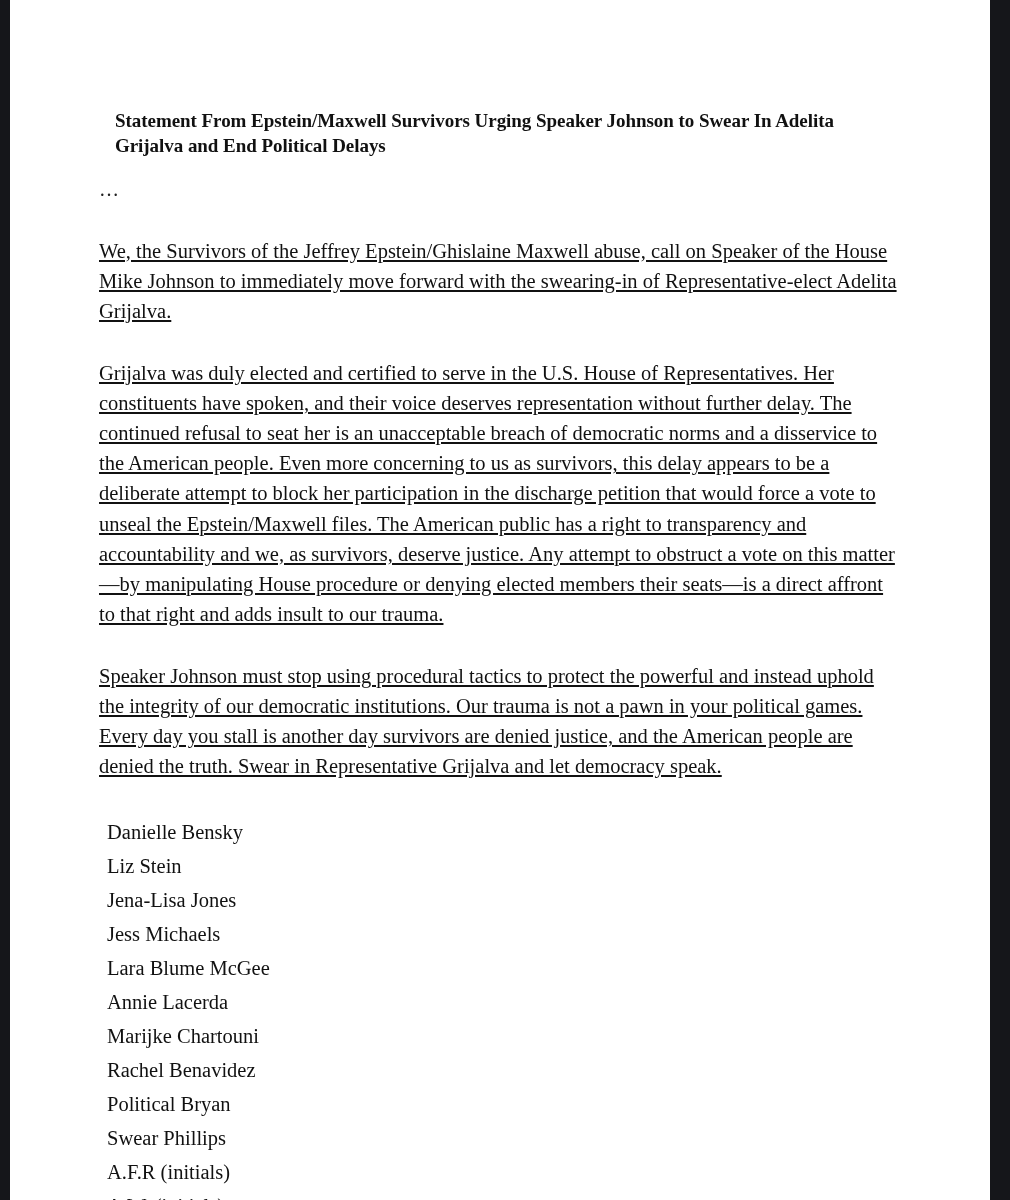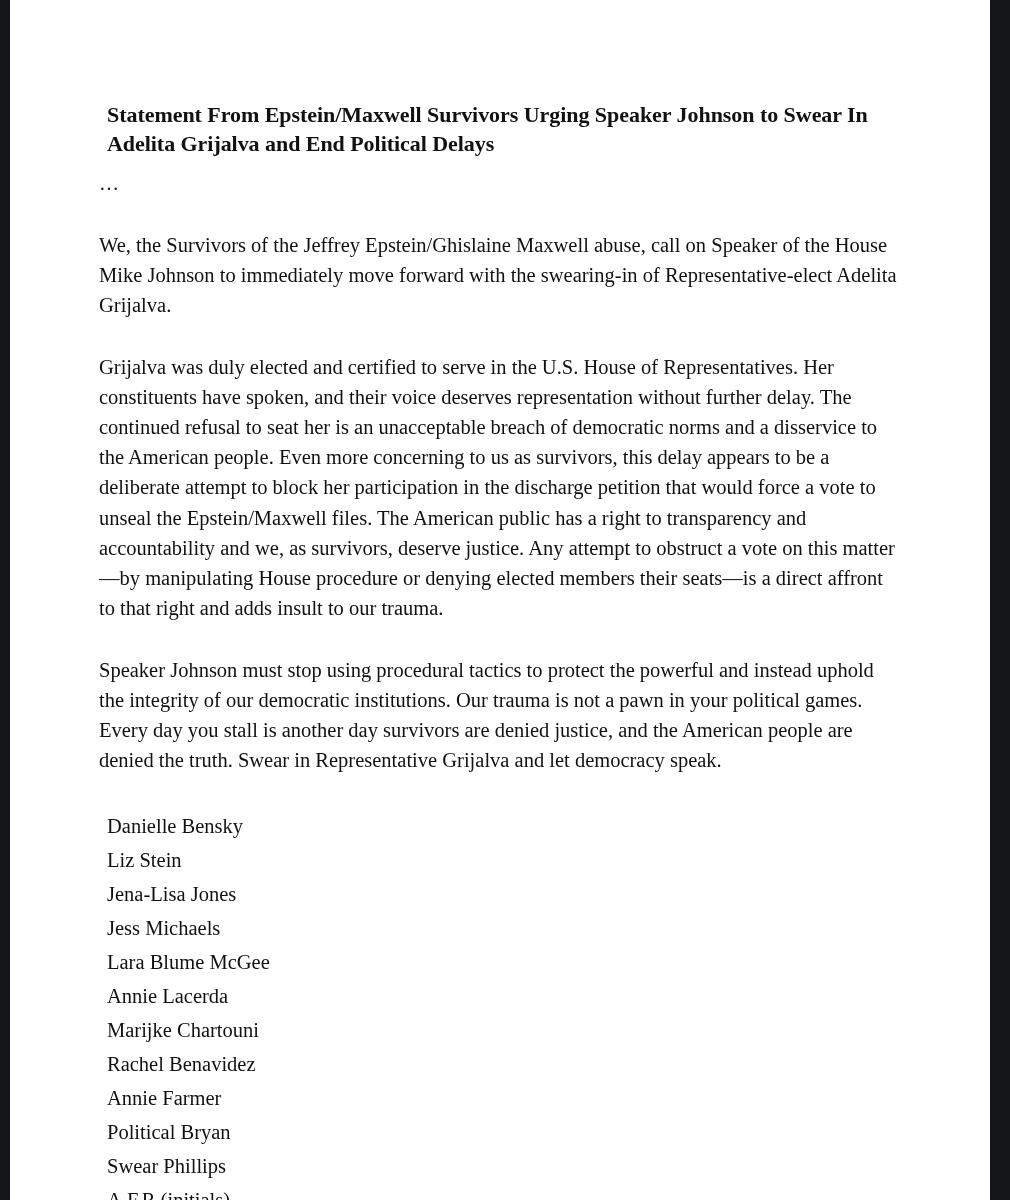--- a/index.html
+++ b/index.html
@@ -38,39 +38,40 @@
 
   .doc {
     position: absolute;
     left: 89px;            
     top: 92px;
     width: 802px;          
   }
 
   .doc-title {
     font-weight: bold;
-    font-size: 22px;
+    font-size: 19px;
     line-height: 1.33;
     letter-spacing: -0.05px;
-    margin: 8px;
+    margin: 16px;
   }
 
   .ellipsis {
     font-size: 20px;
     line-height: 1.45;
     margin: 10px 0 0 0;
     color: #222222;
     letter-spacing: 1px;
   }
 
   .para {
     font-size: 20.5px;
     line-height: 1.47;
     margin: 32px 0 0 0;
     text-align: left;
+    text-decoration: underline;
   }
 
   .signatures {
     margin: 37px 0 0 0;
     padding: 0;
     list-style: none;
   }
   .signatures li {
     font-size: 20.5px;
     line-height: 1.27;
@@ -100,21 +101,20 @@
 
     <ul class="signatures">
       <li>Danielle Bensky</li>
       <li>Liz Stein</li>
       <li>Jena-Lisa Jones</li>
       <li>Jess Michaels</li>
       <li>Lara Blume McGee</li>
       <li>Annie Lacerda</li>
       <li>Marijke Chartouni</li>
       <li>Rachel Benavidez</li>
-      <li>Annie Farmer</li>
       <li>Political Bryan</li>
       <li>Swear Phillips</li>
       <li>A.F.R (initials)</li>
       <li>A.W. (initials)</li>
       <li>S.R. (initials)</li>
 
     </ul>
 
   </article>
 </div>

